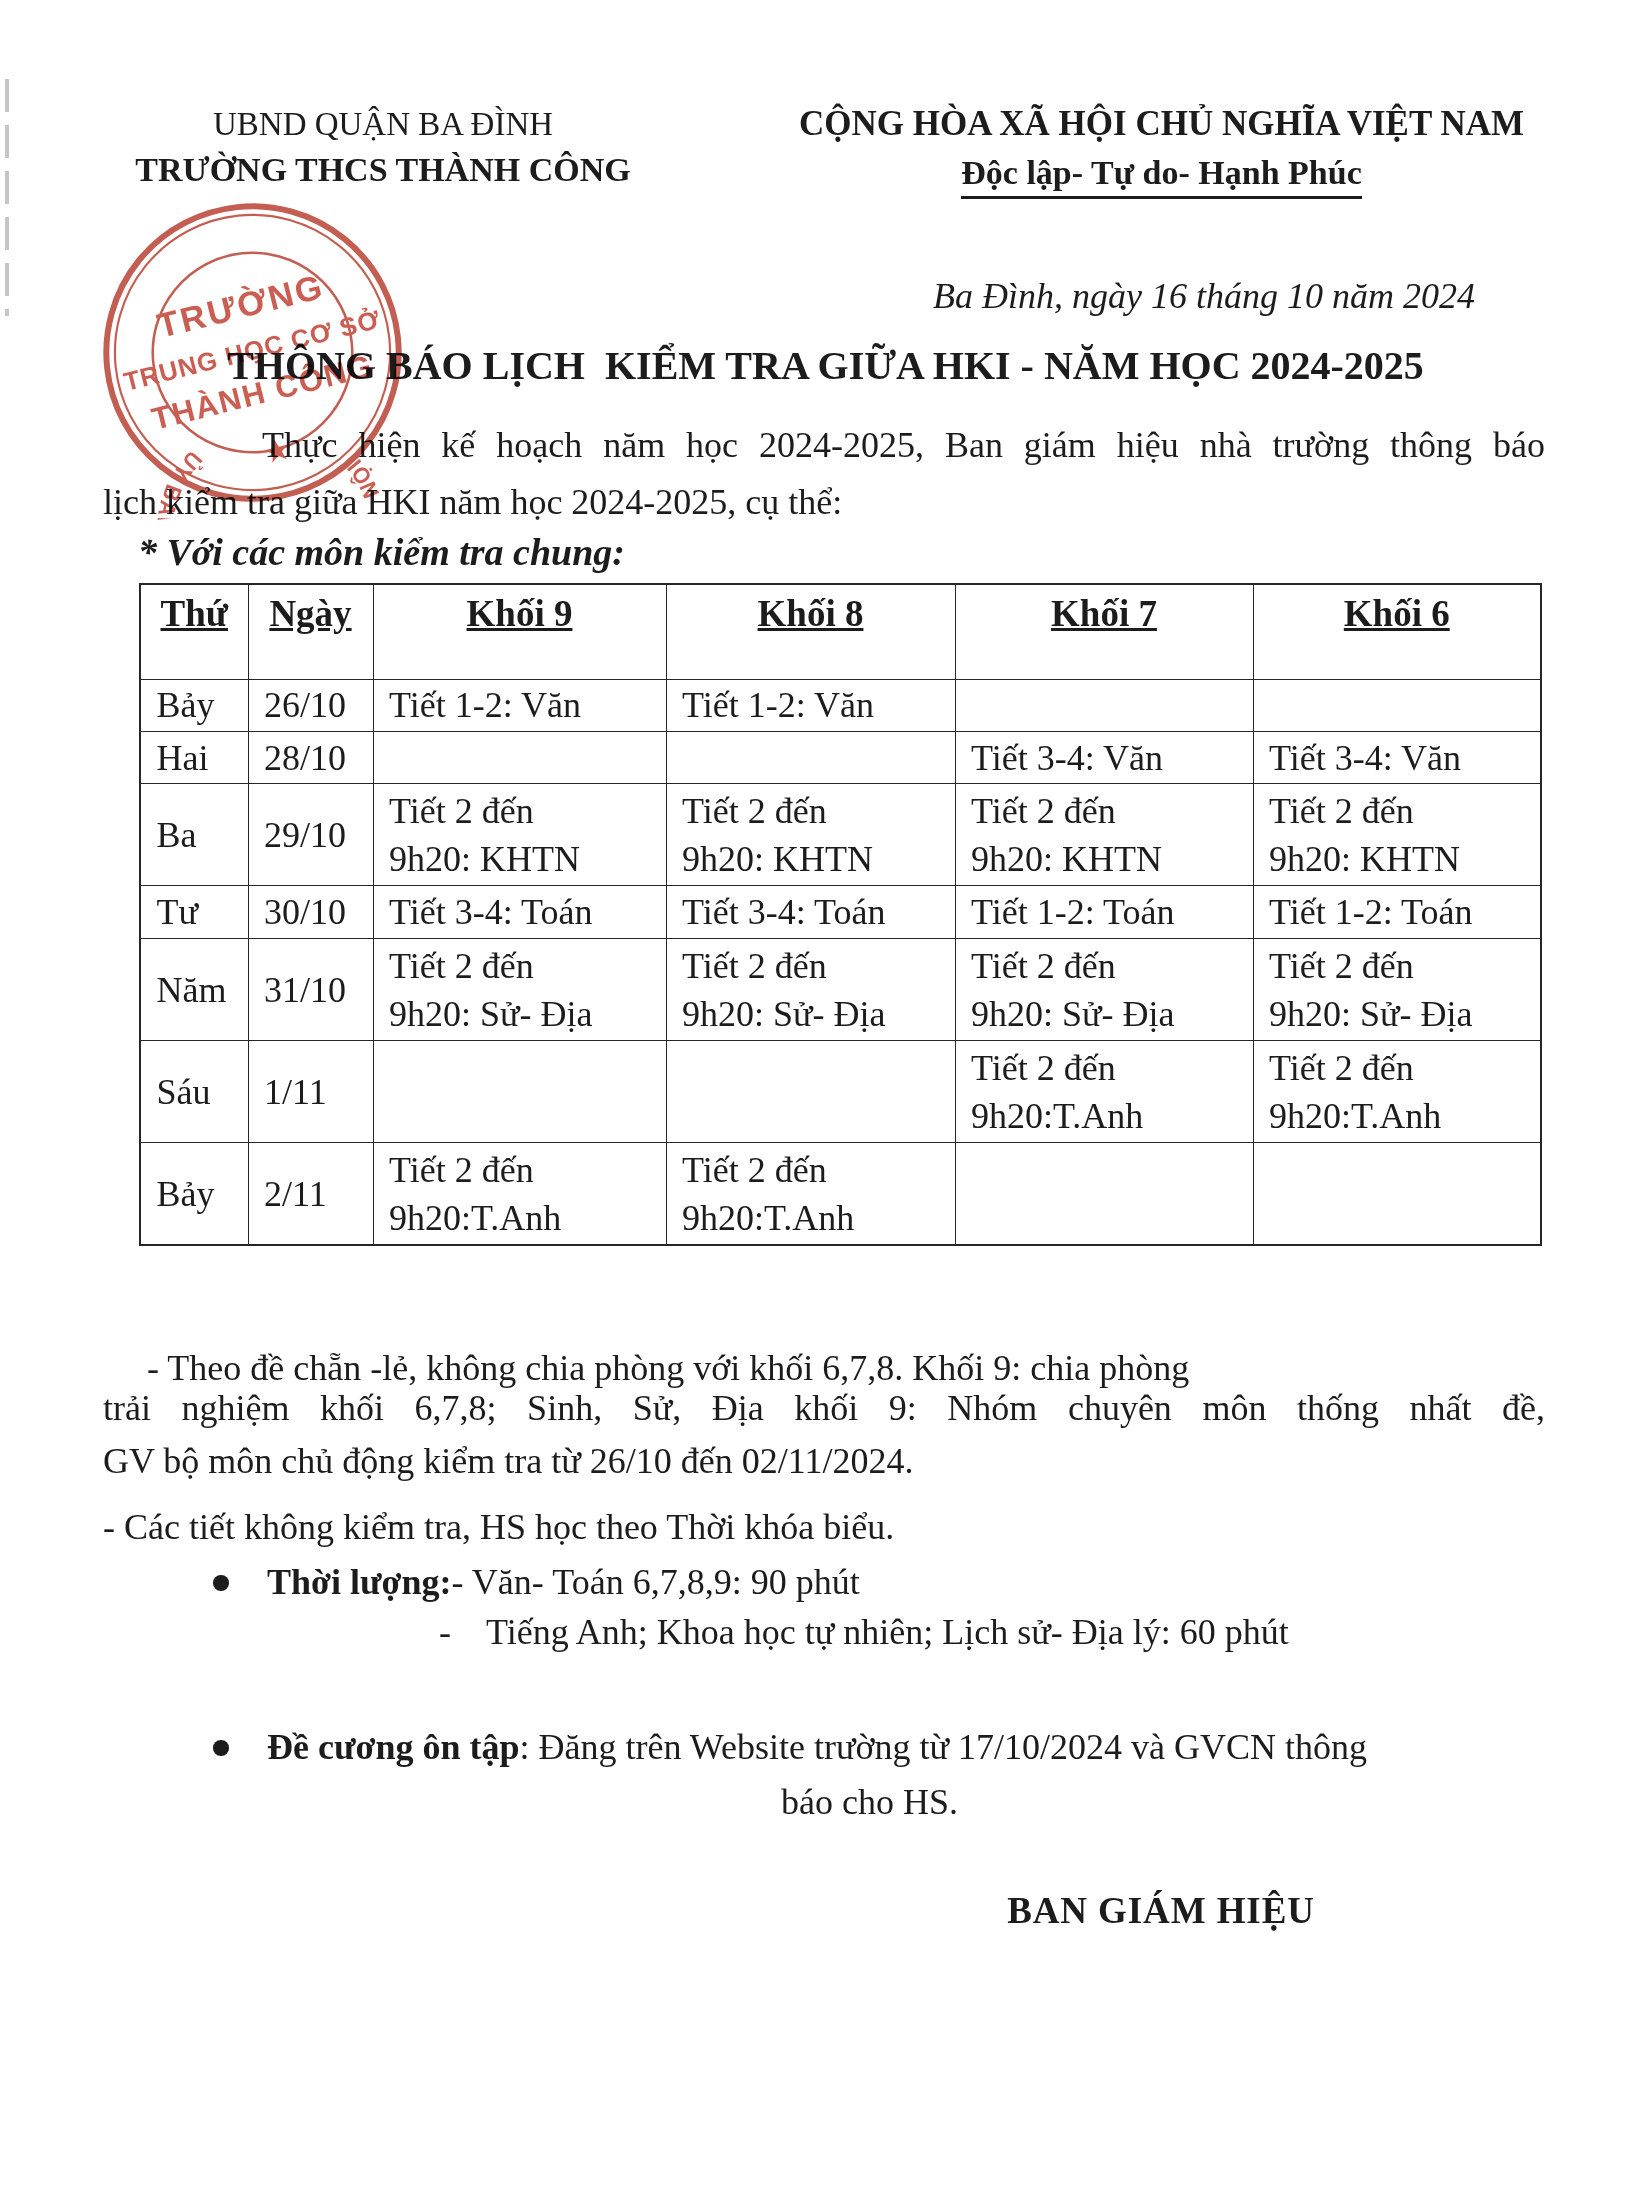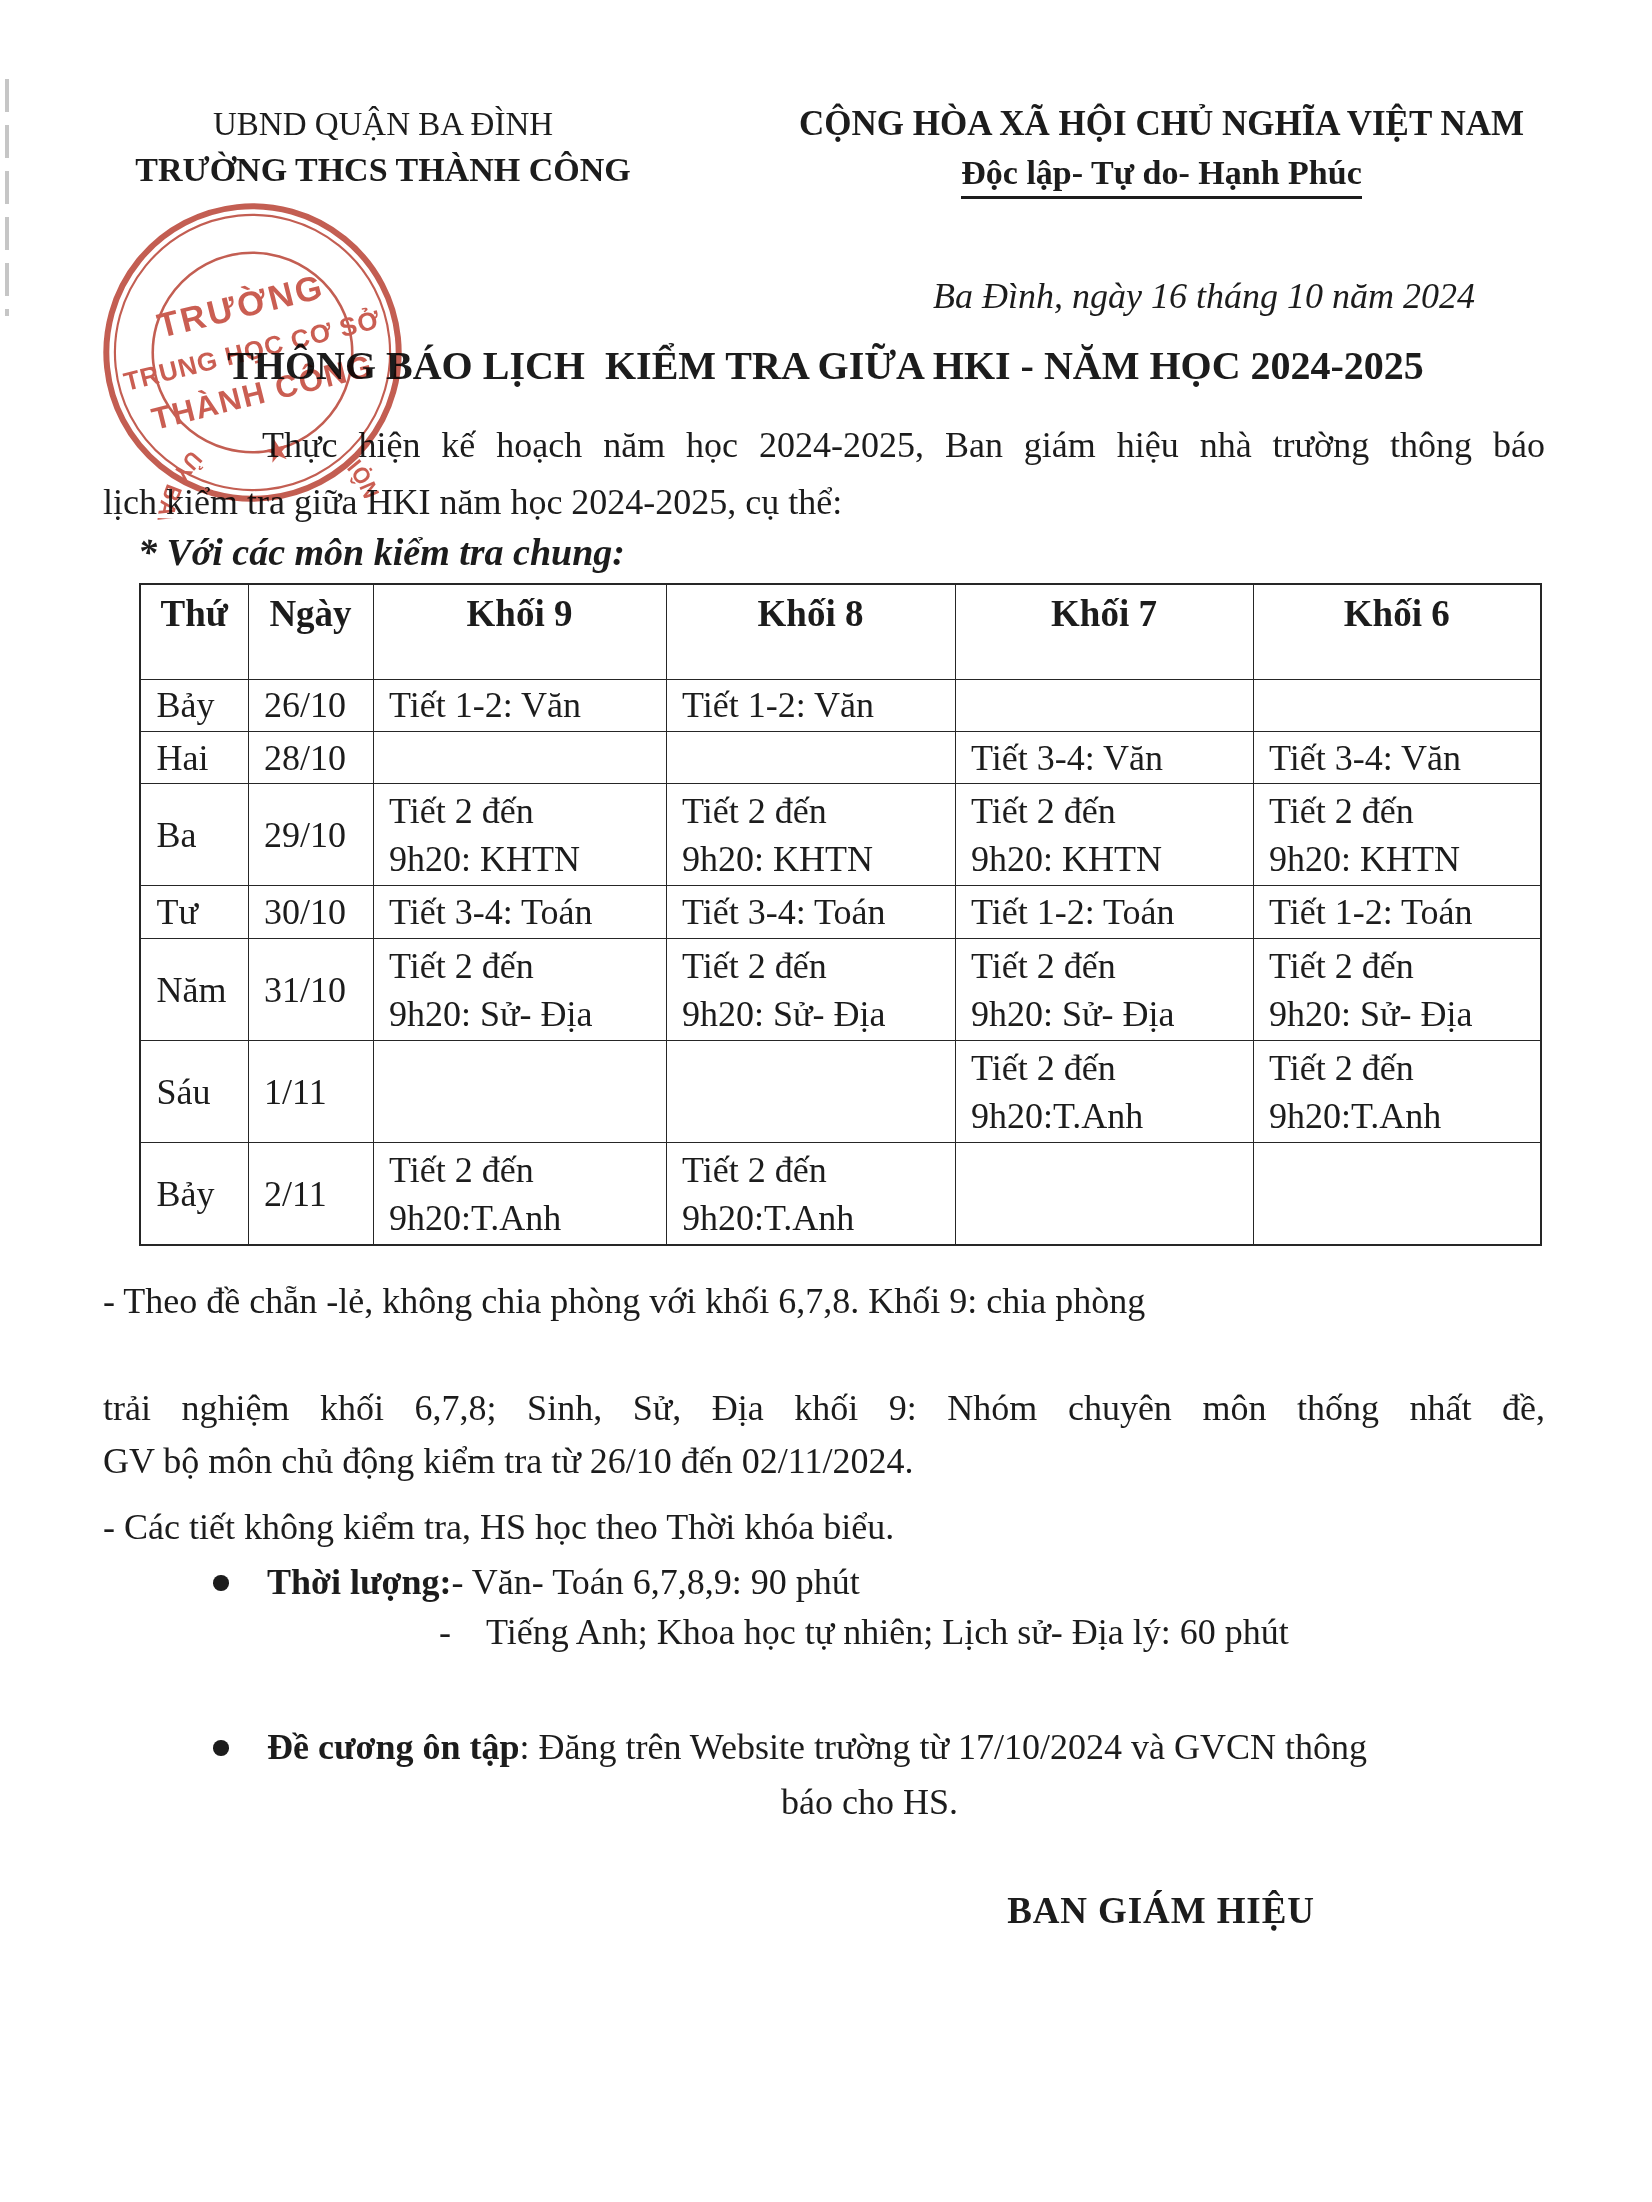--- a/index.html
+++ b/index.html
@@ -26,32 +26,32 @@
   #intro-1{top:418px;text-indent:159px;text-align:justify;text-align-last:justify;}
   #intro-2{top:475px;}
   #section-heading{left:138px;top:530px;font-size:38px;font-weight:bold;font-style:italic;}
   
   #schedule{left:139px;top:583px;width:1401px;border-collapse:collapse;table-layout:fixed;
     font-size:36px;}
   #schedule th,#schedule td{border:1.7px solid #262626;white-space:pre-line;overflow:hidden;}
   #schedule{border:2.6px solid #262626;}
   #schedule th{font-weight:bold;vertical-align:top;text-align:center;padding-top:6.9px;font-size:37px;}
   #schedule td{vertical-align:middle;text-align:left;padding:1.7px 5.2px 1.7px 15.5px;line-height:48px;}
-  #schedule thead tr{height:95px;}
+  #schedule thead tr{height:95px;text-decoration:underline;}
   #schedule tbody tr:nth-child(1){height:49px;}
   #schedule tbody tr:nth-child(2){height:49px;}
   #schedule tbody tr:nth-child(3){height:102px;}
   #schedule tbody tr:nth-child(4){height:53px;}
   #schedule tbody tr:nth-child(5){height:102px;}
   #schedule tbody tr:nth-child(6){height:102px;}
   #schedule tbody tr:nth-child(7){height:102px;}
   
   .note-line{left:103px;width:1442px;font-size:36px;line-height:53px;}
   .justify-full{text-align:justify;text-align-last:justify;}
-  #note-1{top:1275px;}
+  #note-1{top:1342px;margin-left:44px;}
   #note-2{top:1328px;}
   #note-3{top:1382px;}
   #note-4{top:1435px;}
   #note-5{top:1501px;}
   
   .bullet-dot{width:15.5px;height:15.5px;border-radius:50%;background:#1c1c1c;}
   #b1-dot{left:213px;top:1575px;}
   #b2-dot{left:213px;top:1740px;}
   .bullet-line{font-size:36px;line-height:53px;}
   #bullet-1{left:267px;top:1556px;width:1282px;}

